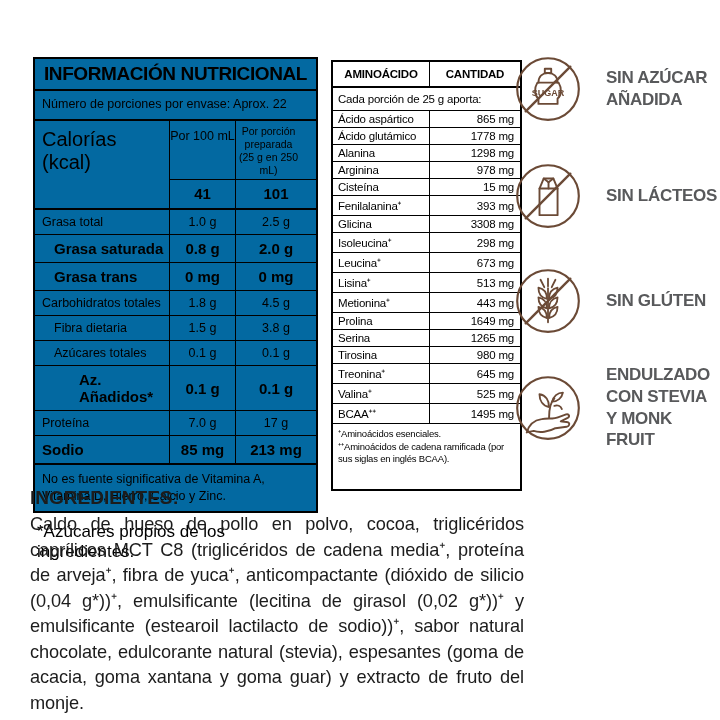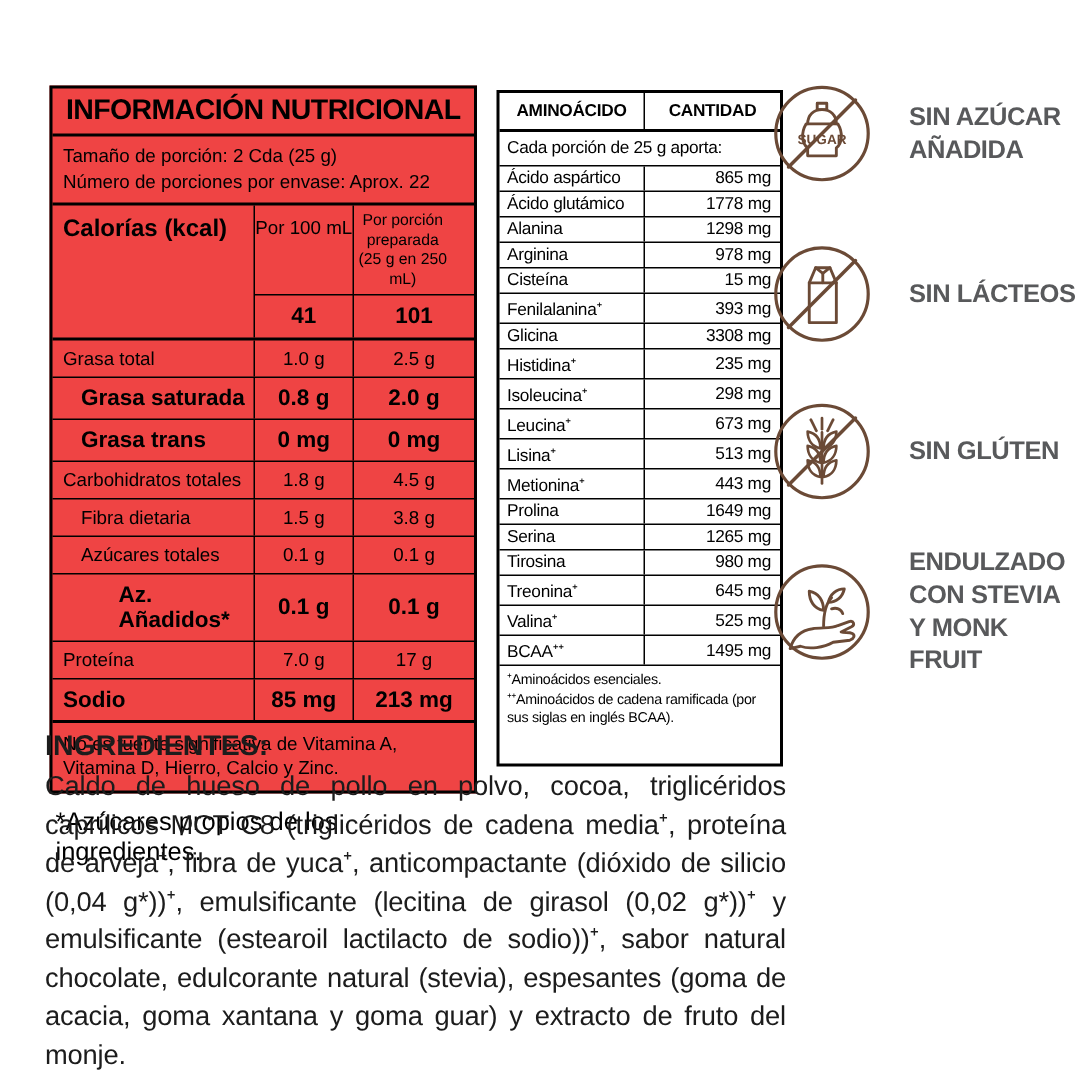--- a/index.html
+++ b/index.html
@@ -7,31 +7,31 @@
   body {
     position: relative;
     font-family: "Liberation Sans", sans-serif;
     color: #000;
     --brown: #6b4a36;
     --gray: #58595b;
   }
 
   
   .nf-wrap { position: absolute; left: 33px; top: 57px; width: 285px; }
-  .nf { border: 2.5px solid #000; background: #ef4444; }
+  .nf { border: 2.5px solid #000; background: #0369a1; }
   .nf-title {
     font-weight: bold; font-size: 19px; letter-spacing: -0.4px;
     text-align: center; padding: 4px 2px; border-bottom: 2.5px solid #000;
   }
   .nf-serving {
     font-size: 12.5px; line-height: 1.32; padding: 5px 7px 6px 7px;
     border-bottom: 2.5px solid #000;
   }
   .nf-cal { display: grid; grid-template-columns: 135px 66px 1fr; border-bottom: 2.5px solid #000; }
-  .cal-label { grid-row: 1 / span 2; font-weight: bold; font-size: 16px; padding: 7px 16px 0 7px; border-right: 1.5px solid #000; }
+  .cal-label { grid-row: 1 / span 2; font-weight: normal; font-size: 20px; padding: 7px 16px 0 7px; border-right: 1.5px solid #000; }
   .cal-h1 { font-size: 12.5px; text-align: center; padding-top: 8px; border-right: 1.5px solid #000; }
   .cal-h2 { font-size: 10.5px; line-height: 1.25; text-align: center; padding: 4px 17px 2px 2px; }
   .cal-v { font-weight: bold; font-size: 15px; text-align: center; padding: 5px 0 6px 0; border-top: 1.5px solid #000; }
   .cal-v.mid { border-right: 1.5px solid #000; }
 
   .nf-row { display: grid; grid-template-columns: 135px 66px 1fr; border-bottom: 1.5px solid #000; align-items: center; }
   .nf-row:last-child { border-bottom: 2.5px solid #000; }
   .nf-row .lab { padding: 5px 2px 5px 7px; }
   .nf-row .val { text-align: center; padding: 5px 0; }
   .nf-row .v1 { border-right: 1.5px solid #000; height: 100%; display: flex; align-items: center; justify-content: center; }
@@ -68,21 +68,20 @@
   .ing-title { font-weight: bold; font-size: 19px; margin-bottom: 3px; }
   .ing-body { font-size: 18.2px; line-height: 25.5px; text-align: justify; letter-spacing: -0.1px; }
 </style>
 </head>
 <body style="--brown: #6b4a36; --gray: #58595b;">
 
 <div class="nf-wrap">
   <div class="nf">
     <div class="nf-title">INFORMACIÓN NUTRICIONAL</div>
     <div class="nf-serving">
-      <div>Tamaño de porción: 2 Cda (25 g)</div>
       <div>Número de porciones por envase: Aprox. 22</div>
     </div>
     <div class="nf-cal">
       <div class="cal-label">Calorías (kcal)</div>
       <div class="cal-h1">Por 100 mL</div>
       <div class="cal-h2">Por porción preparada (25 g en 250 mL)</div>
       <div class="cal-v mid">41</div>
       <div class="cal-v">101</div>
     </div>
     <div>
@@ -166,24 +165,20 @@
   </div>
       <div class="am-row">
     <div class="an">Fenilalanina⁺</div>
     <div class="aq">393 mg</div>
   </div>
       <div class="am-row">
     <div class="an">Glicina</div>
     <div class="aq">3308 mg</div>
   </div>
       <div class="am-row">
-    <div class="an">Histidina⁺</div>
-    <div class="aq">235 mg</div>
-  </div>
-      <div class="am-row">
     <div class="an">Isoleucina⁺</div>
     <div class="aq">298 mg</div>
   </div>
       <div class="am-row">
     <div class="an">Leucina⁺</div>
     <div class="aq">673 mg</div>
   </div>
       <div class="am-row">
     <div class="an">Lisina⁺</div>
     <div class="aq">513 mg</div>

